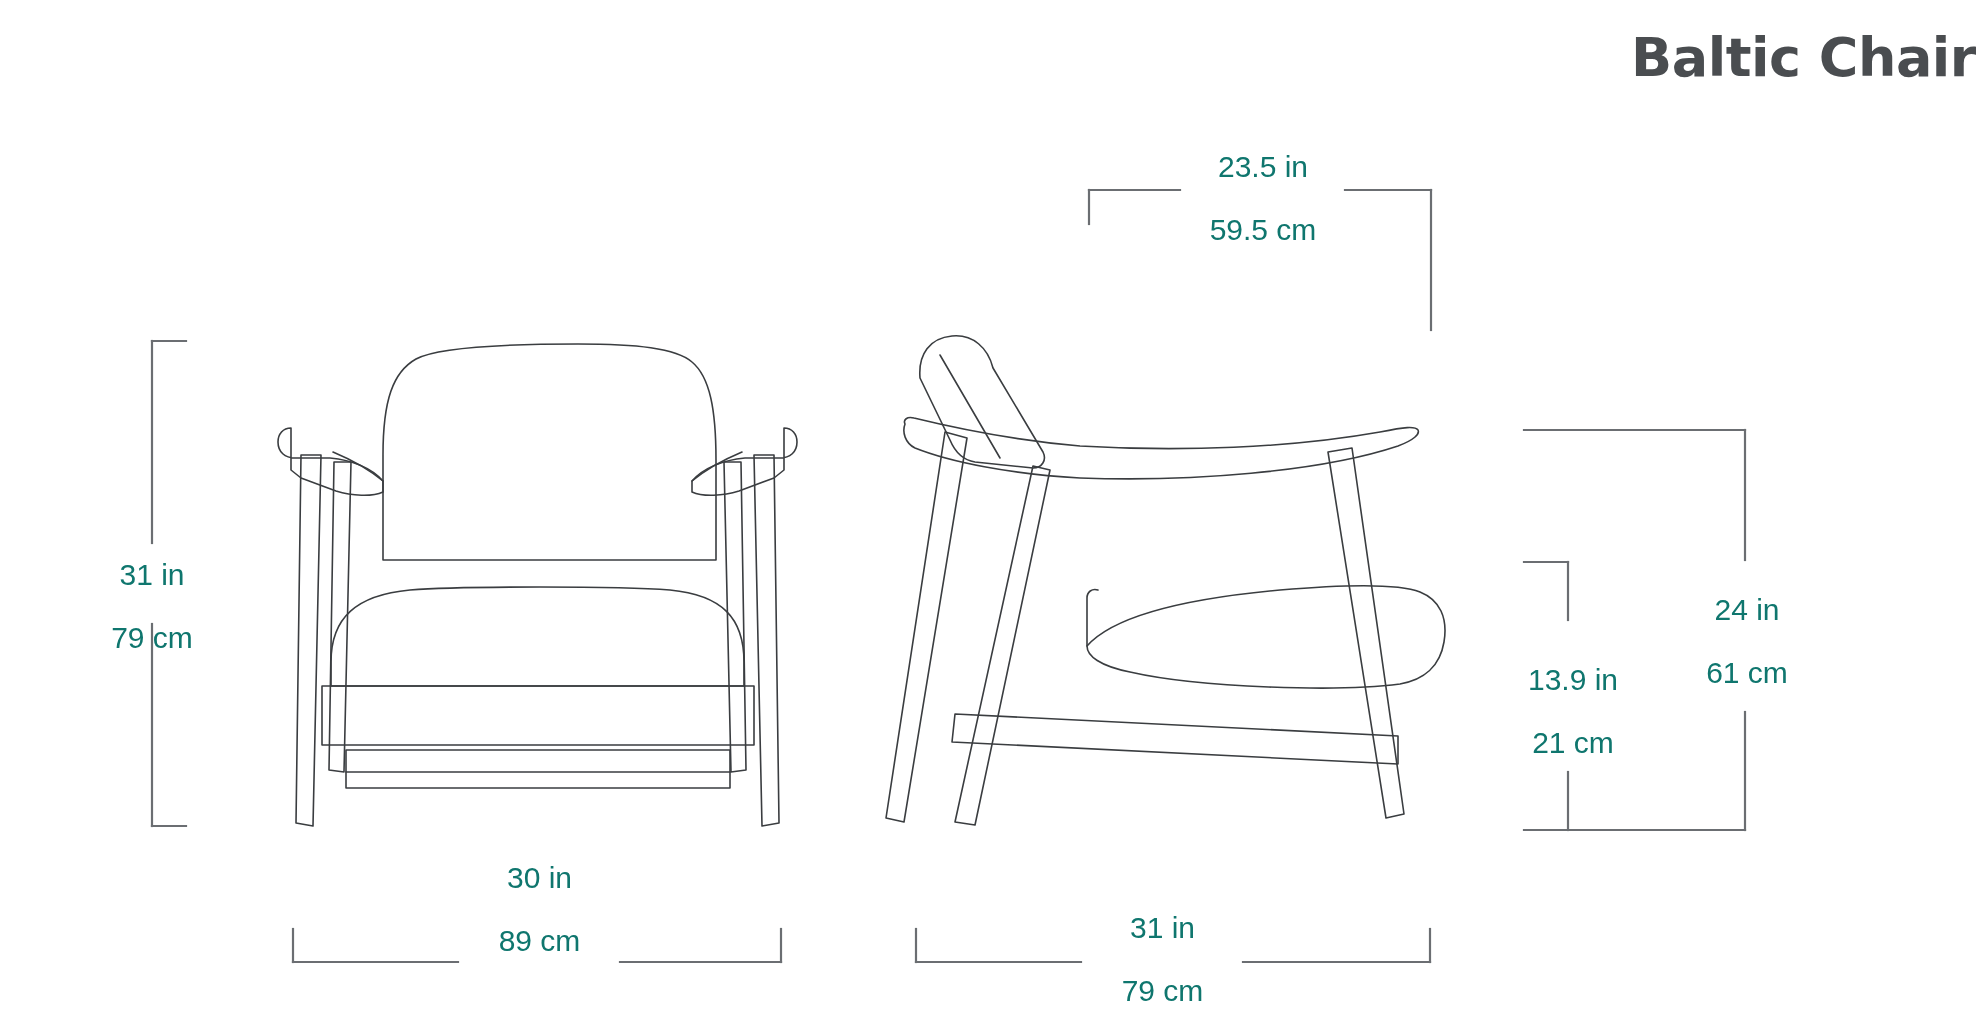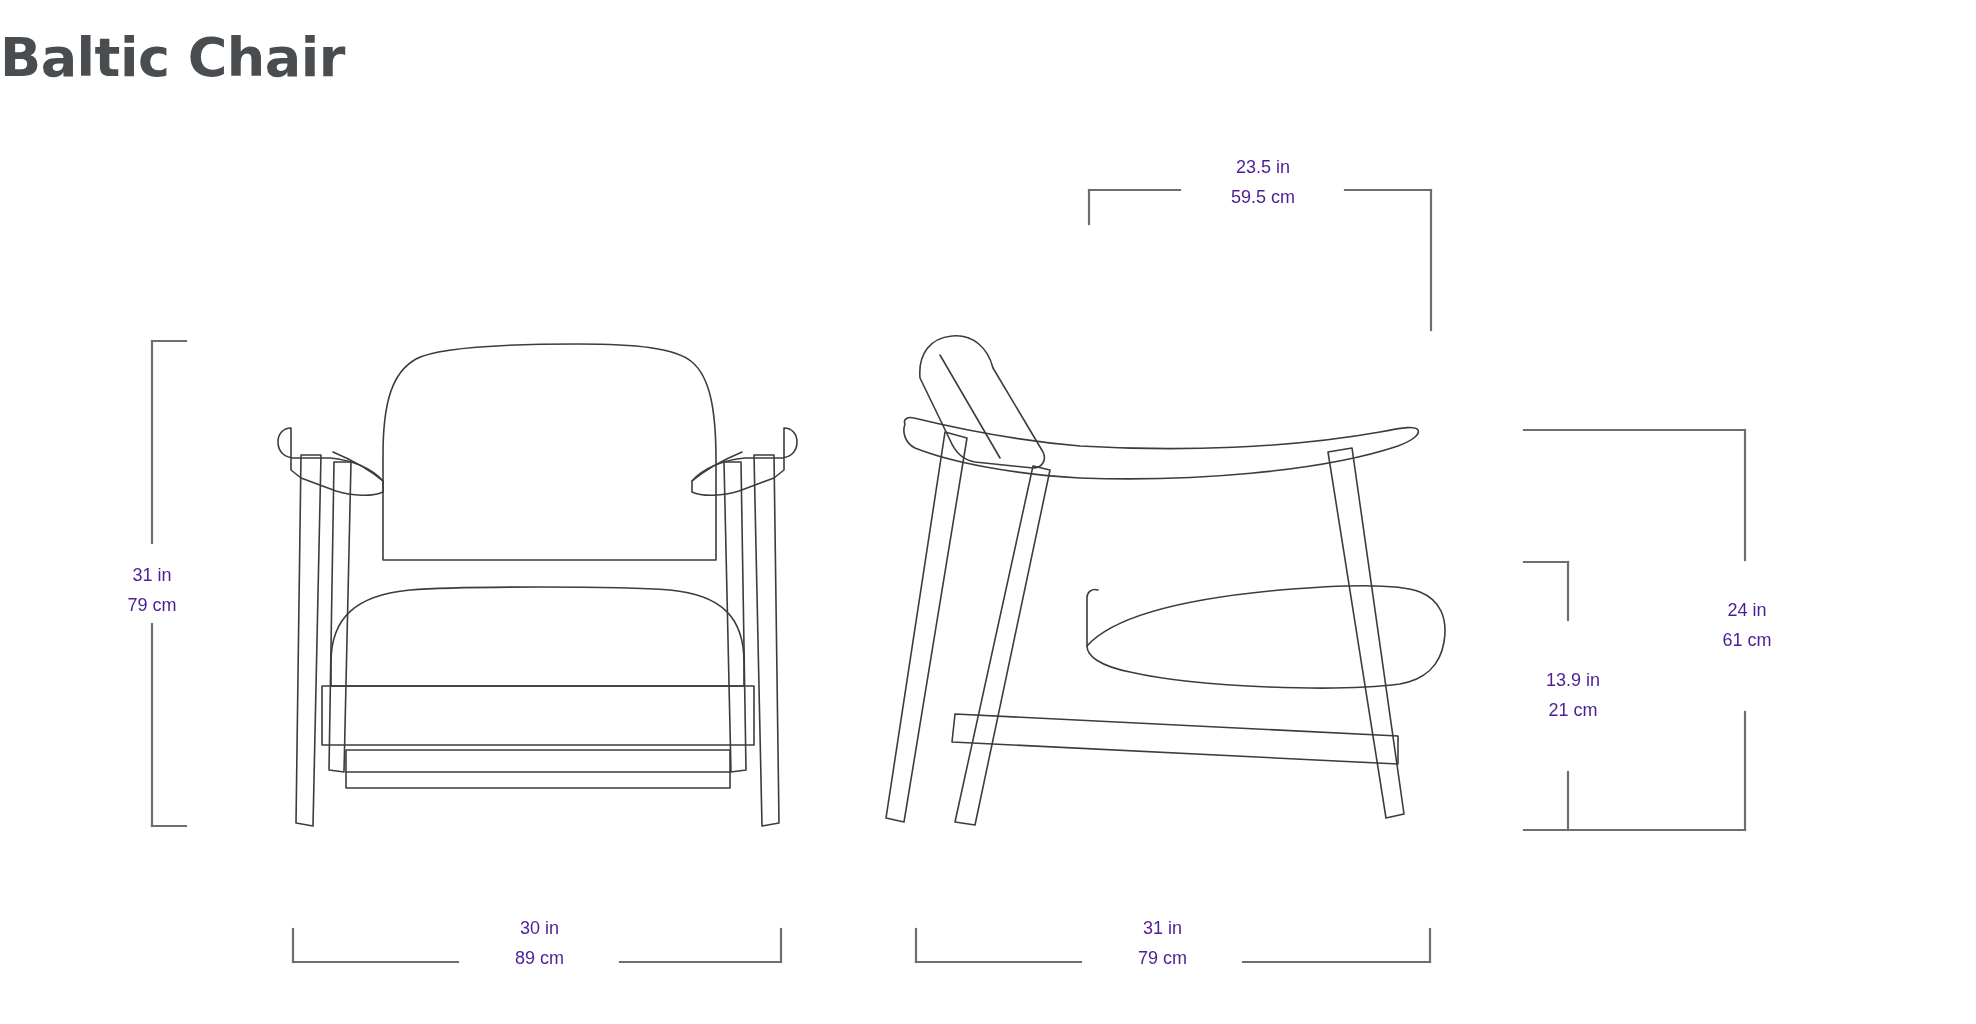--- a/index.html
+++ b/index.html
@@ -13,38 +13,38 @@
     position: relative;
     overflow: hidden;
     font-family: "DejaVu Sans", "Liberation Sans", sans-serif;
   }
 
   #page-title {
     position: absolute;
     top: 26px;
     left: 0;
     width: 100%;
-    text-align: left;
+    text-align: right;
     font-size: 54px;
     font-weight: bold;
     letter-spacing: -0.5px;
     color: #4a4d50;
     font-family: "DejaVu Sans", "Liberation Sans", sans-serif;
   }
 
   .dim-label {
     position: absolute;
-    color: #4c1d95;
-    font-size: 18px;
+    color: #0f766e;
+    font-size: 30px;
     line-height: 30px;
     text-align: center;
     white-space: nowrap;
     font-family: "Liberation Sans", "DejaVu Sans", sans-serif;
   }
-  .dim-label .l2 { display: block; }
+  .dim-label .l2 { display: block; margin-top: 33px; }
 
   svg.layer {
     position: absolute;
     top: 0; left: 0;
     width: 1976px;
     height: 1024px;
   }
 
   .dimline {
     stroke: #6b6e72;
@@ -206,21 +206,21 @@
 
   </g>
 
 </svg>
 
 <div class="dim-label" style="left: 72px; top: 560px; width: 160px;">
   <span>31 in</span>
   <span class="l2">79 cm</span>
 </div>
 
-<div class="dim-label" style="left: 457px; top: 913px; width: 165px;">
+<div class="dim-label" style="left: 457px; top: 863px; width: 165px;">
   <span>30 in</span>
   <span class="l2">89 cm</span>
 </div>
 
 <div class="dim-label" style="left: 1180px; top: 152px; width: 166px;">
   <span>23.5 in</span>
   <span class="l2">59.5 cm</span>
 </div>
 
 <div class="dim-label" style="left: 1080px; top: 913px; width: 165px;">

